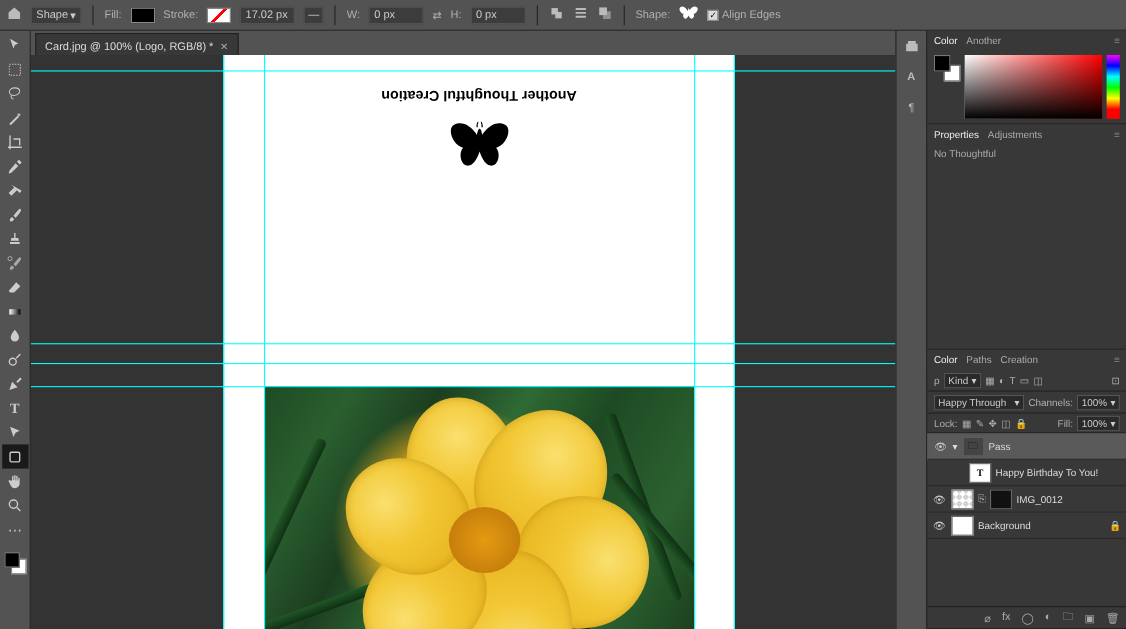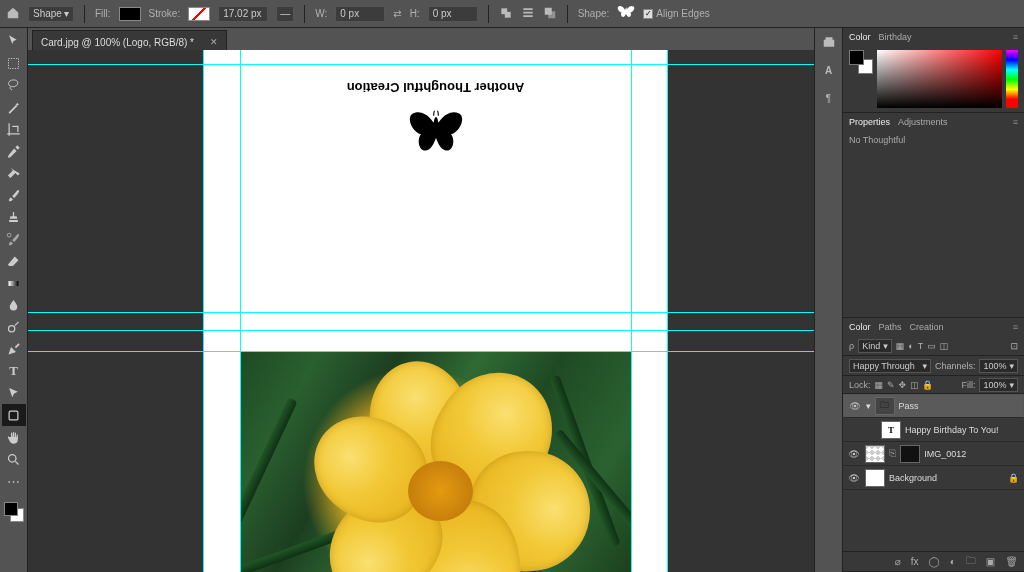--- a/index.html
+++ b/index.html
@@ -41,21 +41,21 @@
   .tool{width:24px;height:22px;display:flex;align-items:center;justify-content:center;
     color:#ccc;font-size:13px}
   .tool svg{width:15px;height:15px;fill:#ccc}
   .tool.active{background:#1a1a1a}
   .fgbg{position:relative;width:24px;height:24px;margin-top:8px}
   .fgbg .fg{position:absolute;left:2px;top:2px;width:14px;height:14px;background:#000;border:1px solid #888;z-index:2}
   .fgbg .bg{position:absolute;right:2px;bottom:2px;width:14px;height:14px;background:#fff;border:1px solid #888}
   .workspace{flex:1;display:flex;flex-direction:column;min-width:0}
   .tabrow{height:22px;display:flex;align-items:flex-end;padding-left:4px;background:var(--bg-700)}
   .doctab{height:20px;border:1px solid #222;border-bottom:none;background:#383838;
-    color:#ddd;font-size:10px;padding:3px 8px 0;display:flex;align-items:center;gap:16px}
+    color:#ddd;font-size:10px;padding:3px 8px 0;display:flex;align-items:center;gap:6px}
   .doctab .x{color:#aaa;font-size:9px}
   .canvaswrap{flex:1;background:#333;overflow:hidden;position:relative}
   .artboard{position:absolute;left:175px;top:0;width:465px;height:572px;background:#fff}
   .butterfly{position:absolute;left:50%;transform:translateX(-50%);top:60px}
   .butterfly svg{width:60px;height:52px;fill:#000}
   .cardtext{position:absolute;left:0;right:0;top:30px;text-align:center;
     font-family:Verdana,Arial;font-weight:bold;font-size:13px;color:#000;
     transform:scale(-1,-1)}
   .flower{position:absolute;left:37px;right:37px;top:301px;height:260px;overflow:hidden;
     background:radial-gradient(circle at 45% 50%, #f5c22c 0%, #f3c12b 18%, #d9a821 28%, rgba(0,0,0,0) 45%),
@@ -348,21 +348,21 @@
       </div>
     <div class="ic" style="font-weight:bold">A</div>
     <div class="ic">¶</div>
   </div>
 
   <div class="panels">
 
     <div class="panel">
       <div class="phead">
         <span class="on">Color</span>
-        <span>Birthday</span>
+        <span>Another</span>
         <span class="menu">≡</span>
       </div>
       <div class="color-body">
         <div class="color-fgbg">
           <div class="a"></div>
             <div class="b"></div>
         </div>
         <div class="spectrum"></div>
         <div class="huecol"></div>
       </div>

